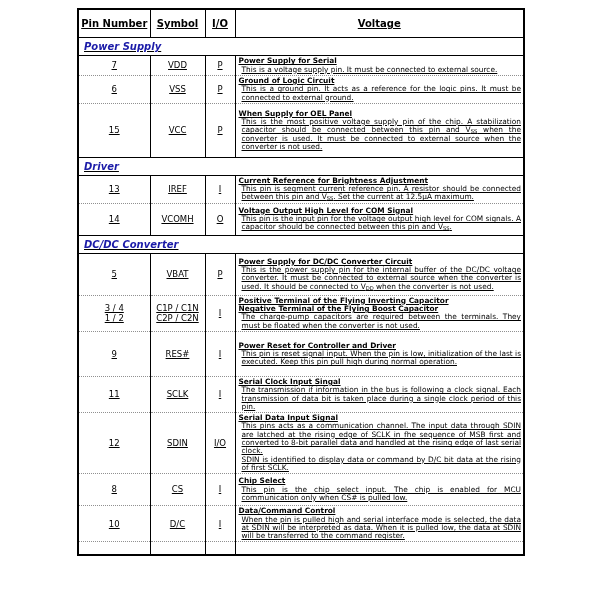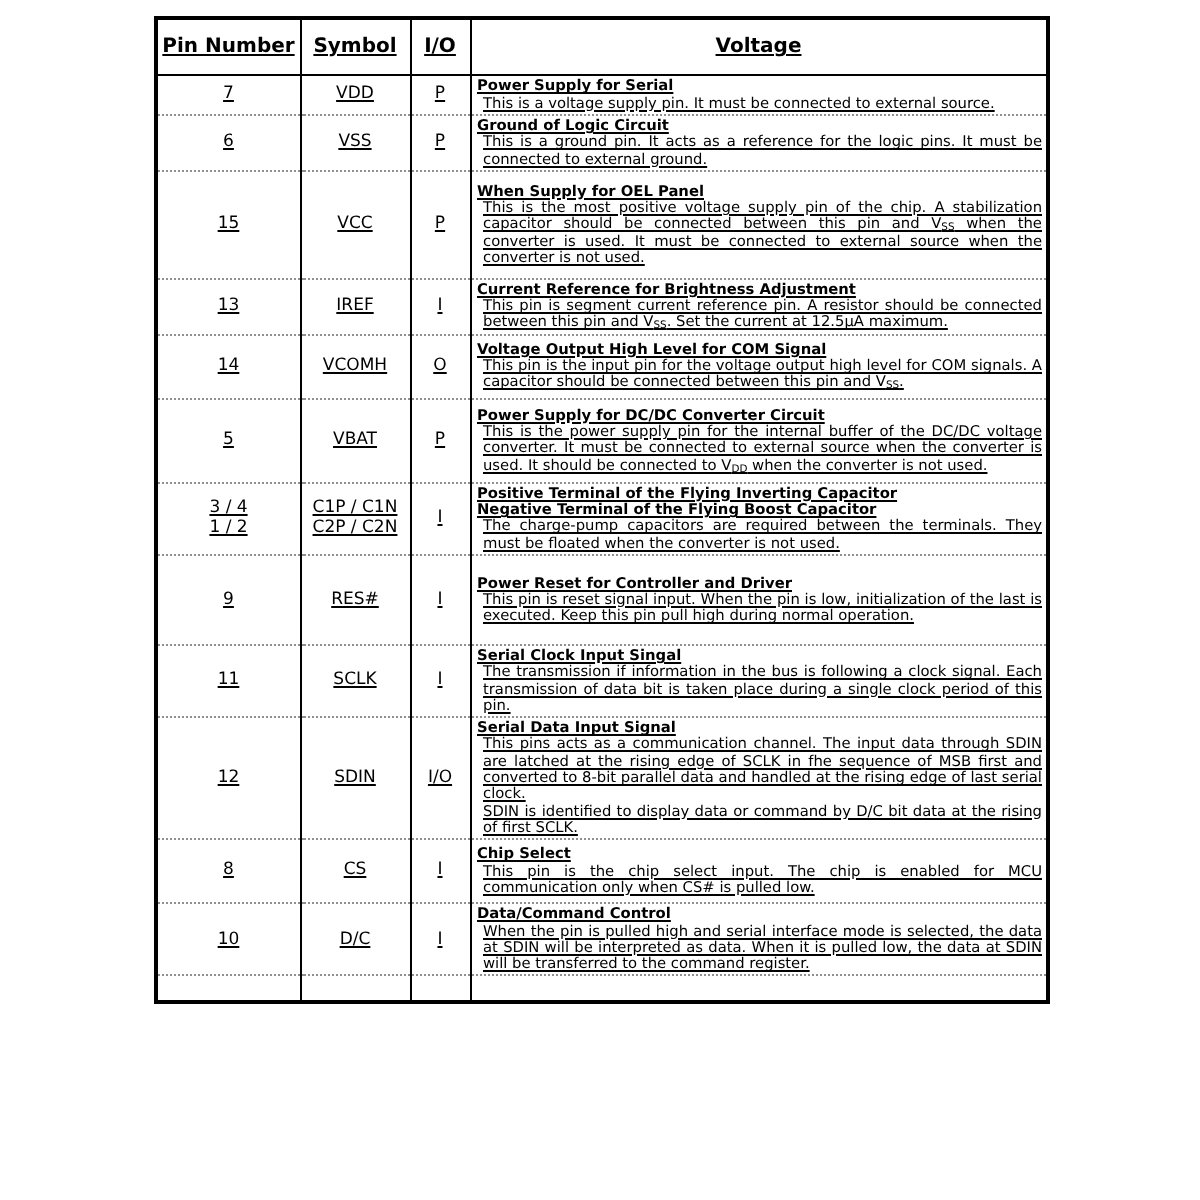--- a/index.html
+++ b/index.html
@@ -48,20 +48,23 @@
     </colgroup>
     <thead>
       <tr>
         <th>Pin Number</th>
         <th>Symbol</th>
         <th>I/O</th>
         <th>Voltage</th>
       </tr>
     </thead>
     <tbody id="tbody">
+        <tr class="section-row">
+          <td colspan="4" class="section-title">Power Supply</td>
+        </tr>
         <tr class="data-row" style="height: 20px;">
           <td class="c-pin">7</td>
           <td class="c-sym">VDD</td>
           <td class="c-io">P</td>
           <td class="c-fn">
             <div class="fn-title">
               <div>Power Supply for Serial</div>
             </div>
             <div class="fn-desc">
               <div>This is a voltage supply pin.  It must be connected to external source.</div>
@@ -86,20 +89,23 @@
           <td class="c-sym">VCC</td>
           <td class="c-io">P</td>
           <td class="c-fn">
             <div class="fn-title">
               <div>When Supply for OEL Panel</div>
             </div>
             <div class="fn-desc">
               <div>This is the most positive voltage supply pin of the chip.  A stabilization capacitor should be connected between this pin and V<sub>SS</sub> when the converter is used.  It must be connected to external source when the converter is not used.</div>
             </div>
           </td>
+        </tr>
+        <tr class="section-row">
+          <td colspan="4" class="section-title">Driver</td>
         </tr>
         <tr class="data-row" style="height: 26px;">
           <td class="c-pin">13</td>
           <td class="c-sym">IREF</td>
           <td class="c-io">I</td>
           <td class="c-fn">
             <div class="fn-title">
               <div>Current Reference for Brightness Adjustment</div>
             </div>
             <div class="fn-desc">
@@ -112,20 +118,23 @@
           <td class="c-sym">VCOMH</td>
           <td class="c-io">O</td>
           <td class="c-fn">
             <div class="fn-title">
               <div>Voltage Output High Level for COM Signal</div>
             </div>
             <div class="fn-desc">
               <div>This pin is the input pin for the voltage output high level for COM signals.  A capacitor should be connected between this pin and V<sub>SS</sub>.</div>
             </div>
           </td>
+        </tr>
+        <tr class="section-row">
+          <td colspan="4" class="section-title">DC/DC Converter</td>
         </tr>
         <tr class="data-row" style="height: 42px;">
           <td class="c-pin">5</td>
           <td class="c-sym">VBAT</td>
           <td class="c-io">P</td>
           <td class="c-fn">
             <div class="fn-title">
               <div>Power Supply for DC/DC Converter Circuit</div>
             </div>
             <div class="fn-desc">

